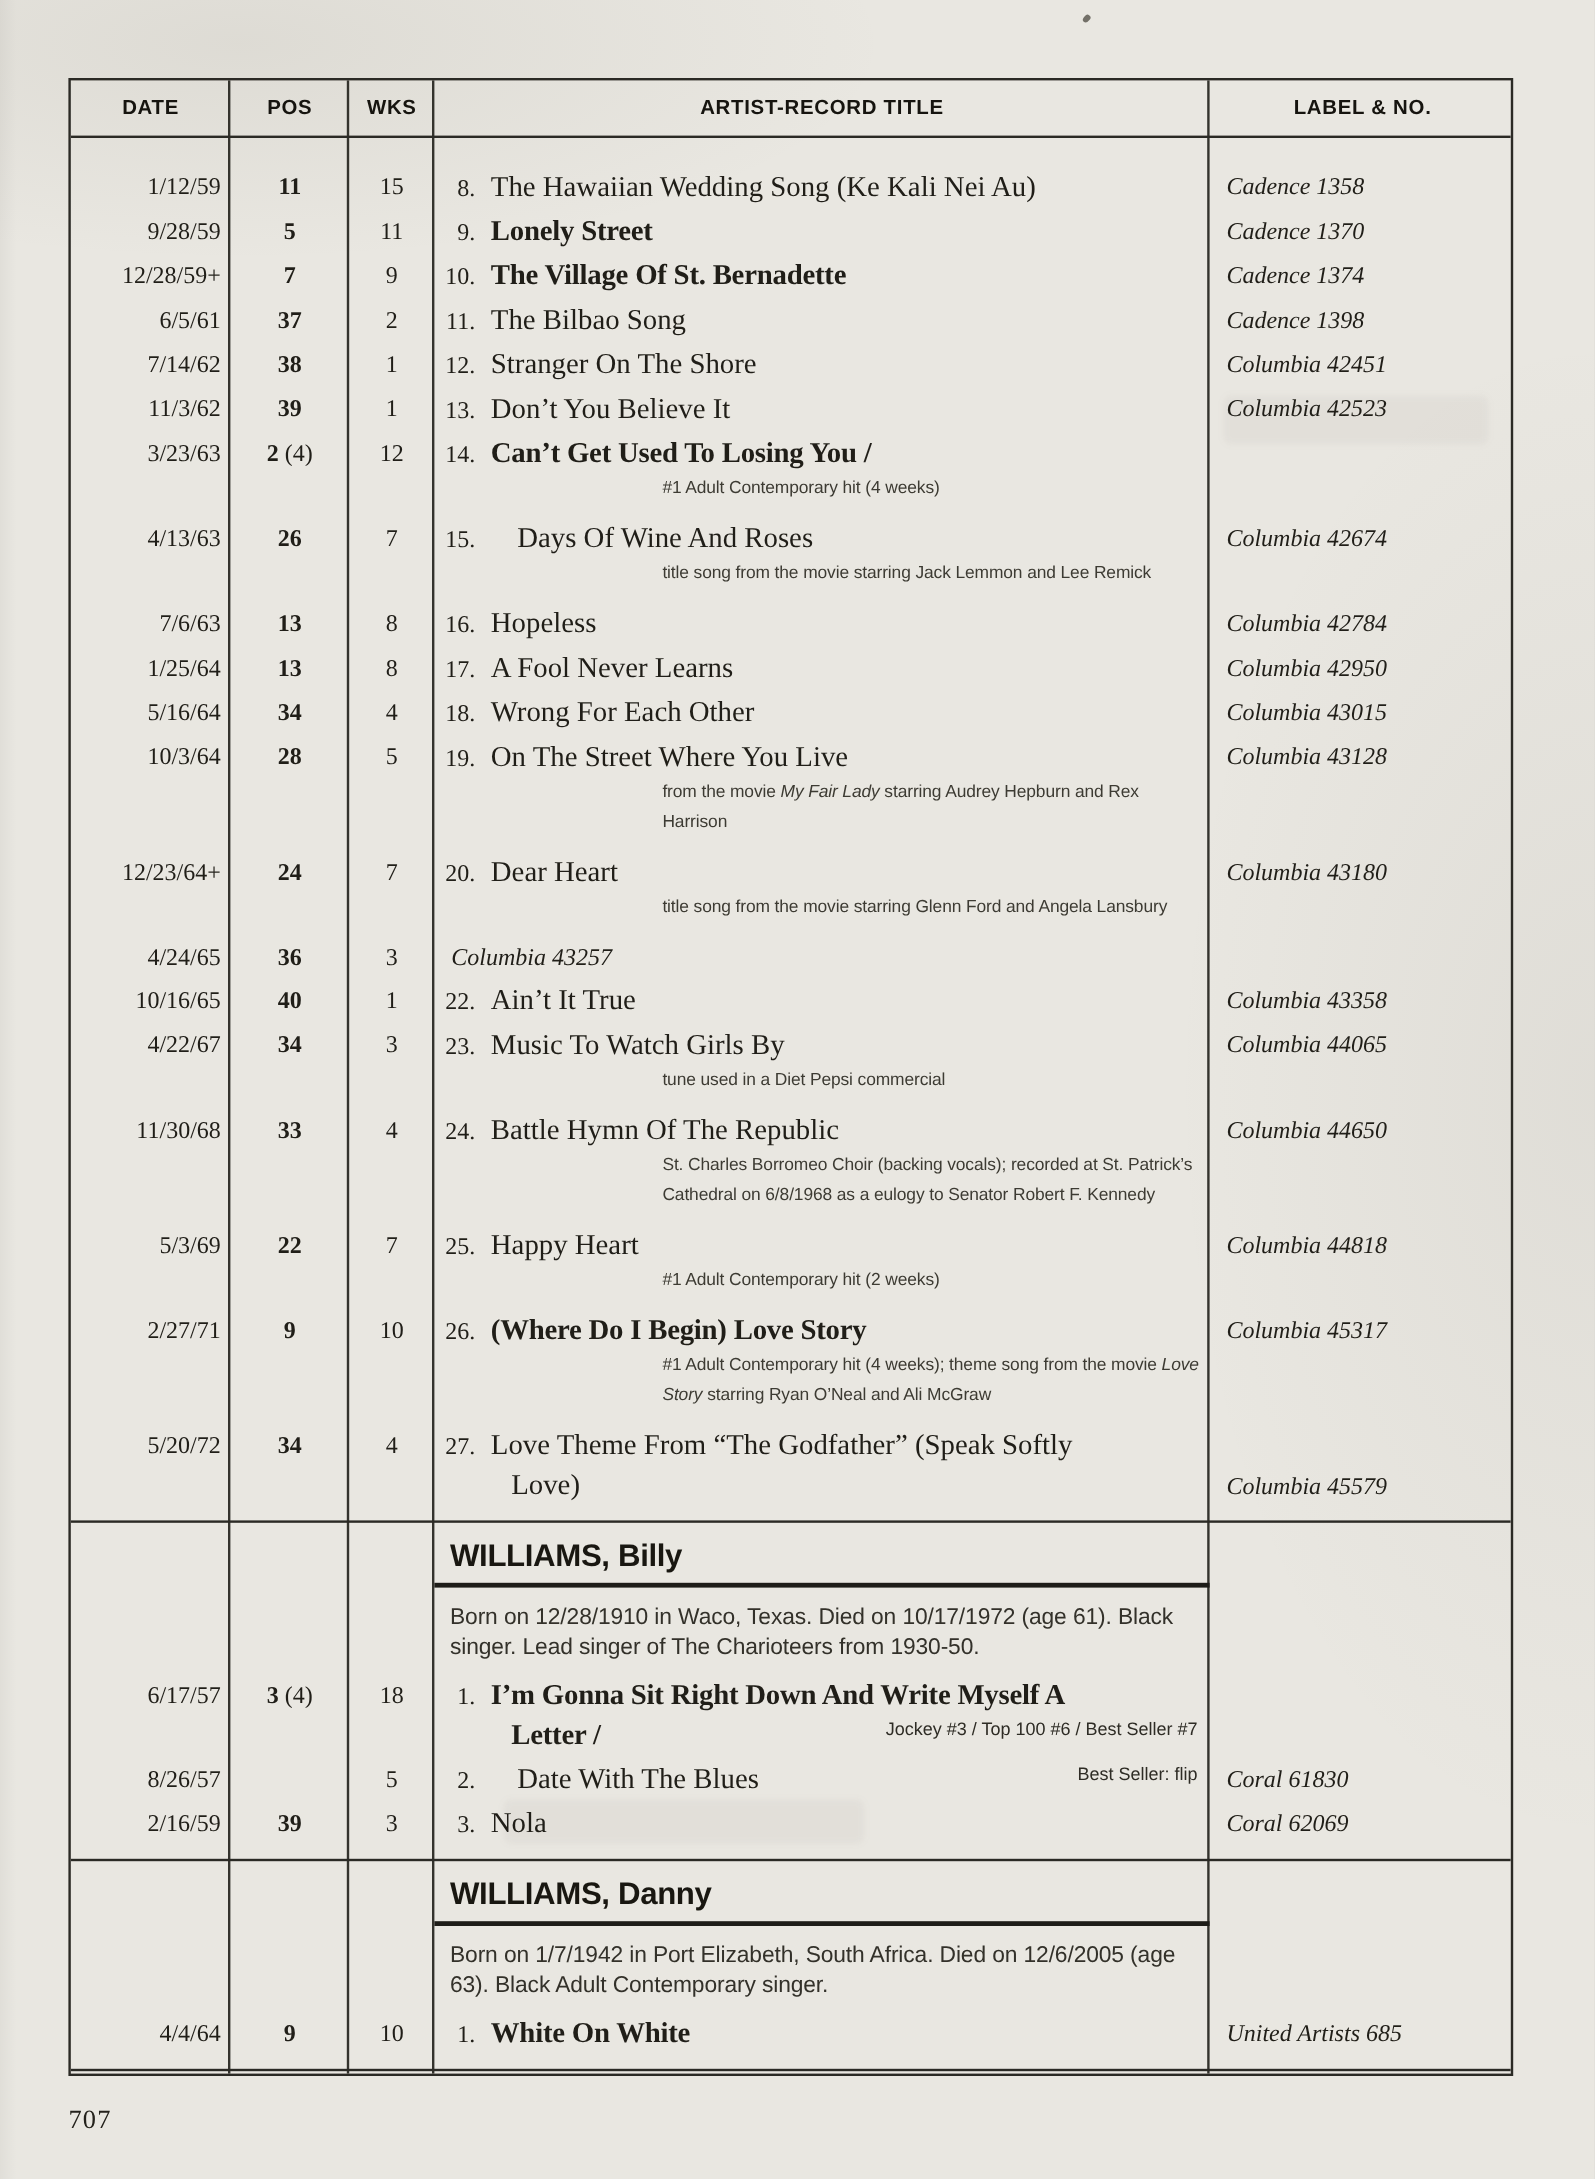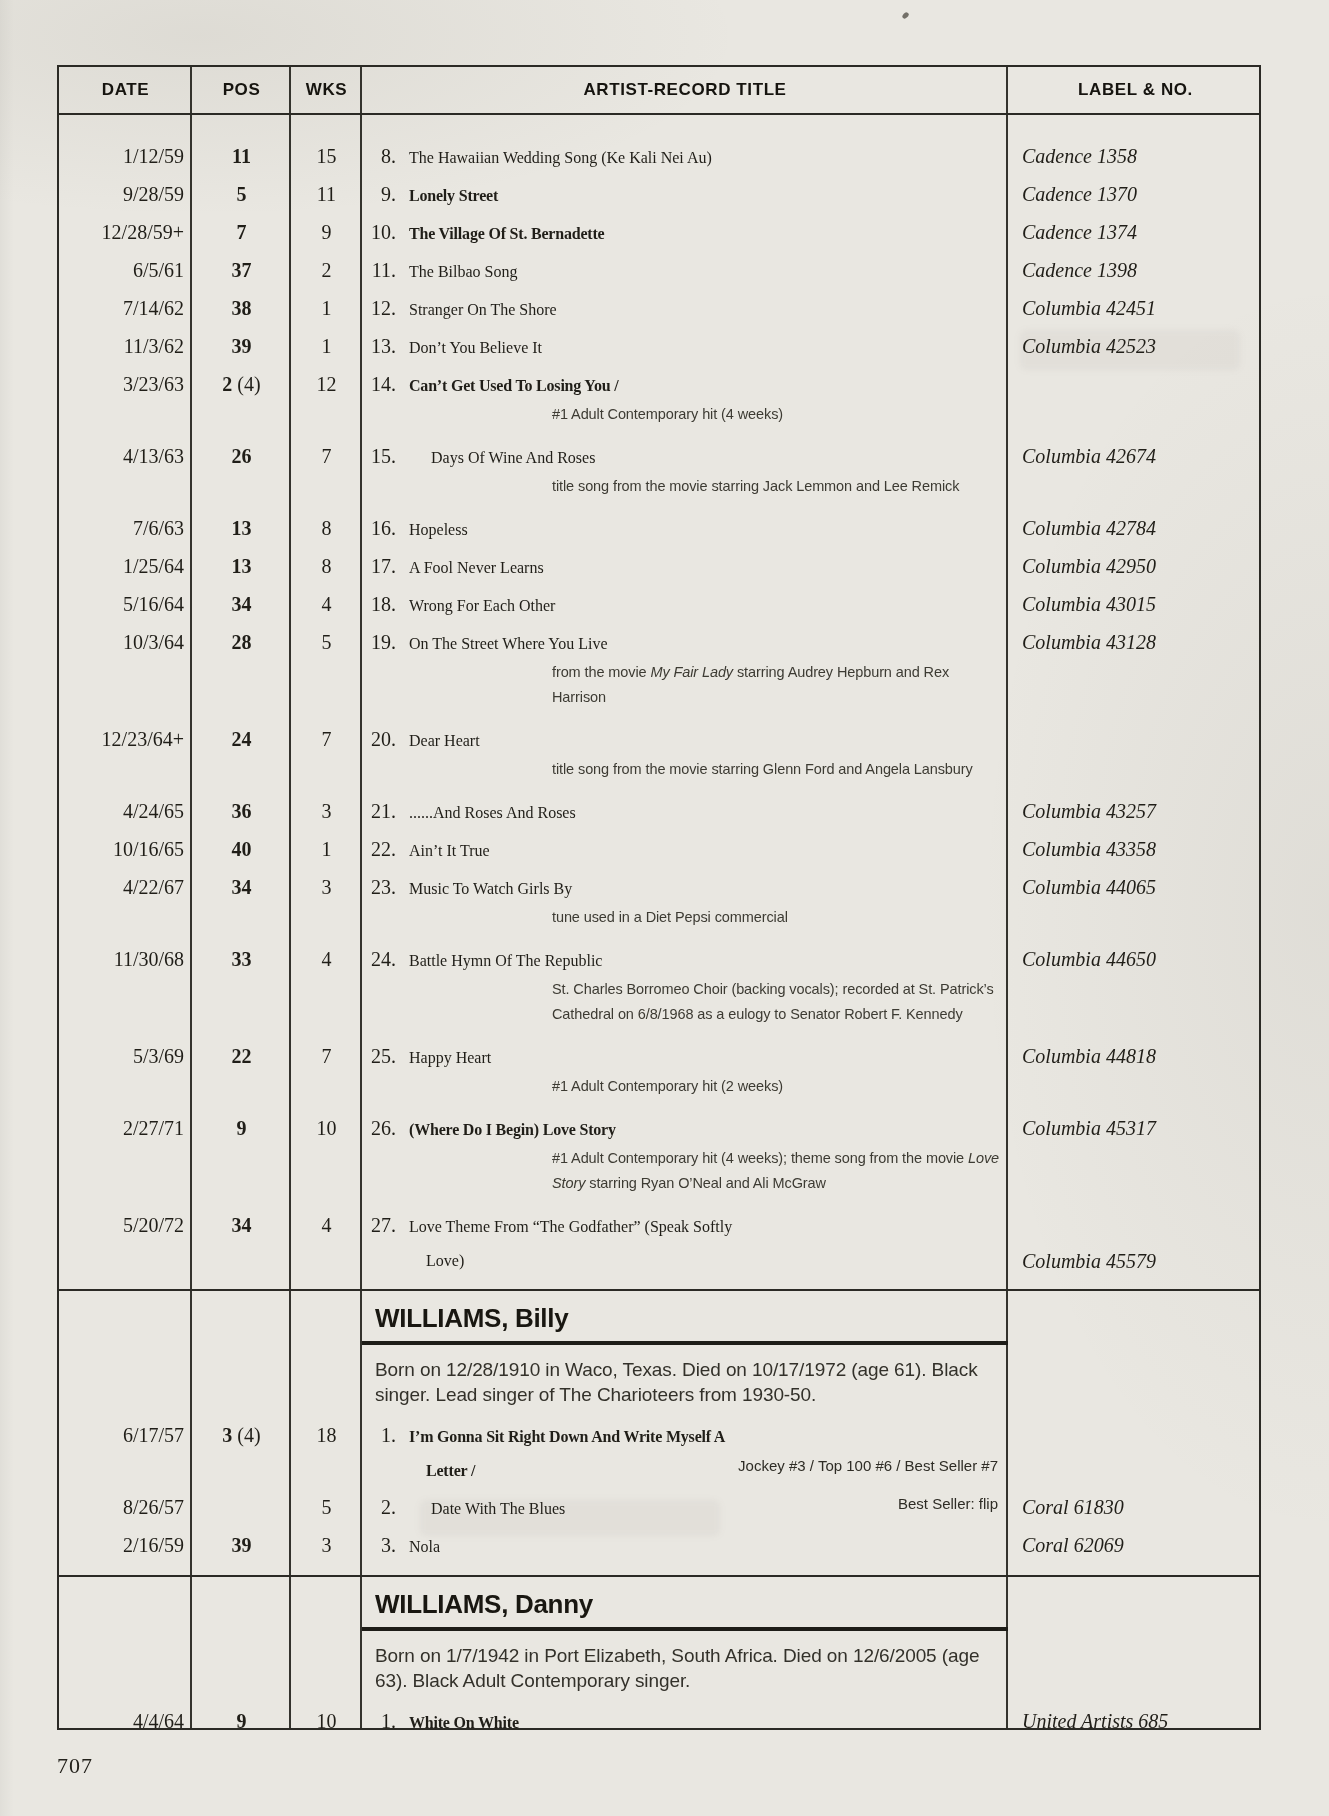--- a/index.html
+++ b/index.html
@@ -53,21 +53,21 @@
   .row{padding:2px 0 1px; font-size:20px; line-height:32px; margin-bottom:1px;}
   .row.has-note{margin-bottom:10px;}
   .cell-date{text-align:right; padding-right:8px; white-space:nowrap;}
   .cell-pos{text-align:center; font-weight:bold; white-space:nowrap;}
   .cell-pos .paren{font-weight:normal;}
   .cell-wks{text-align:center;}
   .cell-title{position:relative; padding-right:8px;}
   .title-line{white-space:nowrap;}
   .title-line.cont{padding-left:64px;}
   .song-num{display:inline-block; width:34px; text-align:right; margin-right:13px;}
-  .song-title{font-size:16px;}
+  .song-title{font-size:24px;}
   .song-title.bold{font-weight:bold; letter-spacing:-0.2px;}
   .song-title.indent{margin-left:22px;}
   .note{
     font-family:"Liberation Sans", sans-serif; font-size:14.5px; line-height:25px;
     color:#3d3b33; margin-left:190px; letter-spacing:-0.1px; white-space:normal;
   }
   .right-note{
     position:absolute; right:10px; bottom:5px;
     font-family:"Liberation Sans", sans-serif; font-size:15px; color:#2e2c25;
   }
@@ -210,28 +210,26 @@
             <div class="cell-label">Columbia 43128</div>
           </div>
           <div class="grid row has-note">
             <div class="cell-date">12/23/64+</div>
             <div class="cell-pos">24</div>
             <div class="cell-wks">7</div>
             <div class="cell-title">
               <div class="title-line"><span class="song-num">20.</span><span class="song-title">Dear Heart</span></div>
               <div class="note">title song from the movie starring Glenn Ford and Angela Lansbury</div>
             </div>
+            <div class="cell-label">Columbia 43180</div>
           </div>
           <div class="grid row">
             <div class="cell-date">4/24/65</div>
             <div class="cell-pos">36</div>
             <div class="cell-wks">3</div>
-            <div class="cell-title">
-              <div class="title-line"><span class="song-num">21.</span><span class="song-title">......And Roses And Roses</span></div>
-            </div>
             <div class="cell-label">Columbia 43257</div>
           </div>
           <div class="grid row">
             <div class="cell-date">10/16/65</div>
             <div class="cell-pos">40</div>
             <div class="cell-wks">1</div>
             <div class="cell-title">
               <div class="title-line"><span class="song-num">22.</span><span class="song-title">Ain’t It True</span></div>
             </div>
             <div class="cell-label">Columbia 43358</div>

